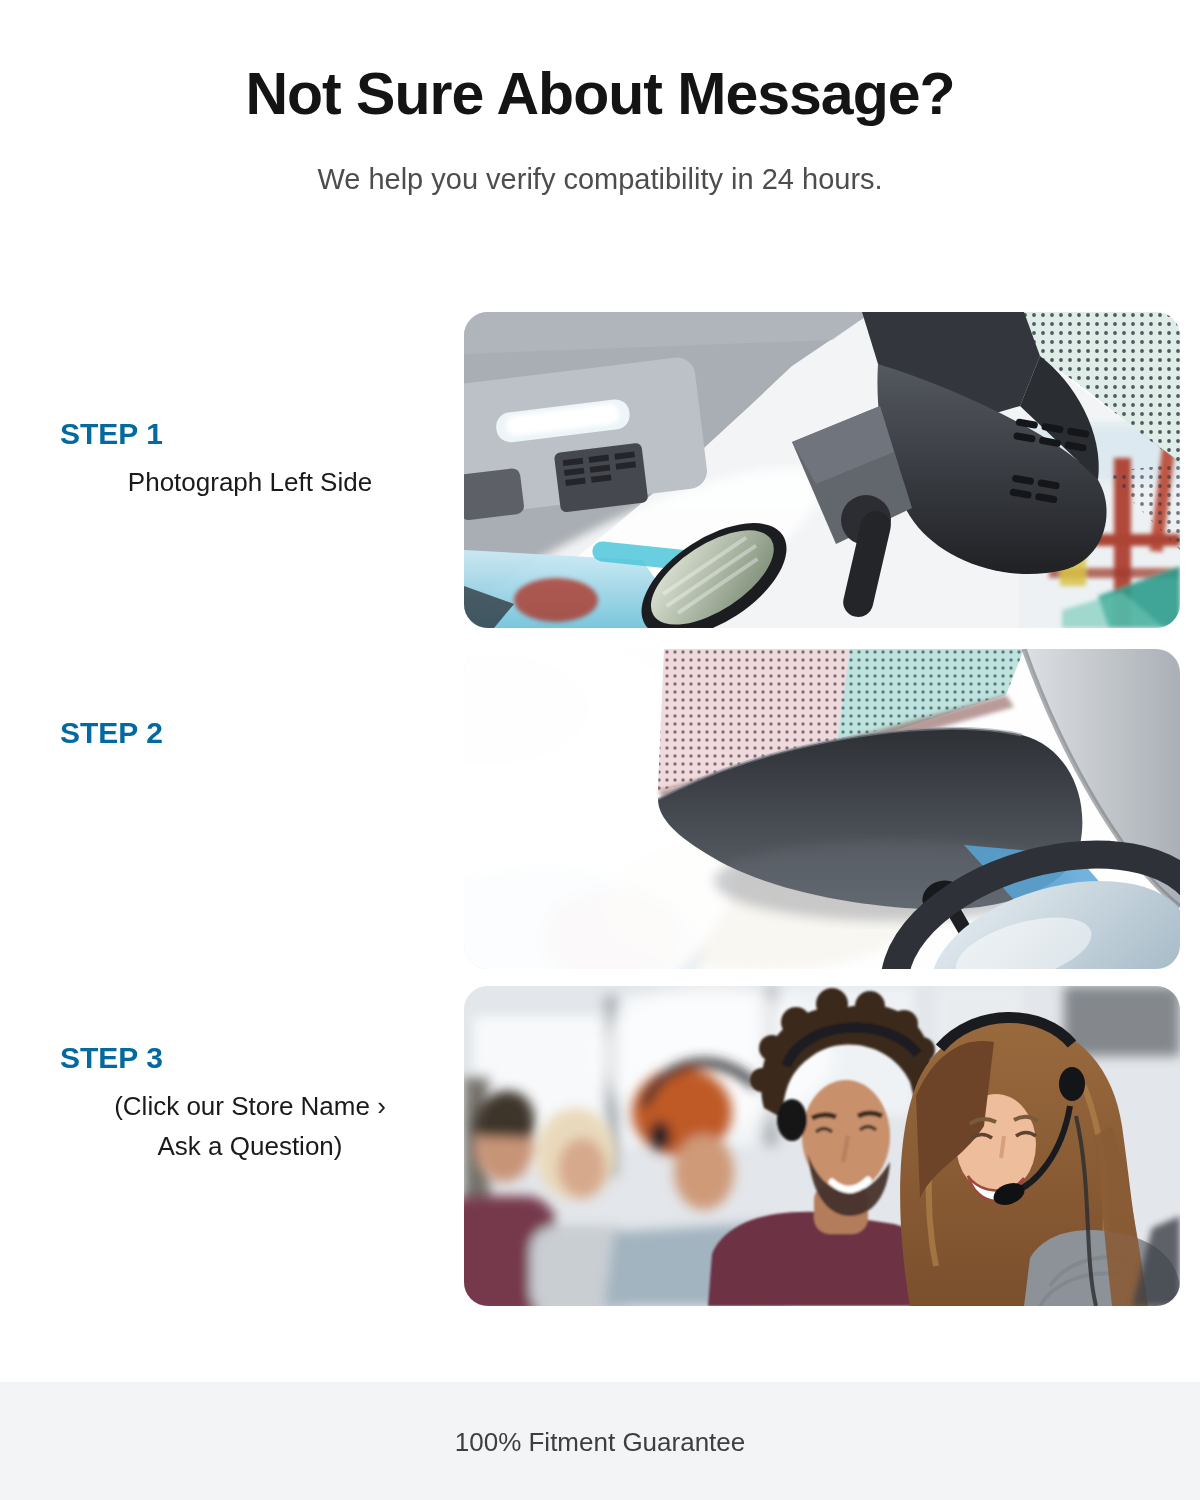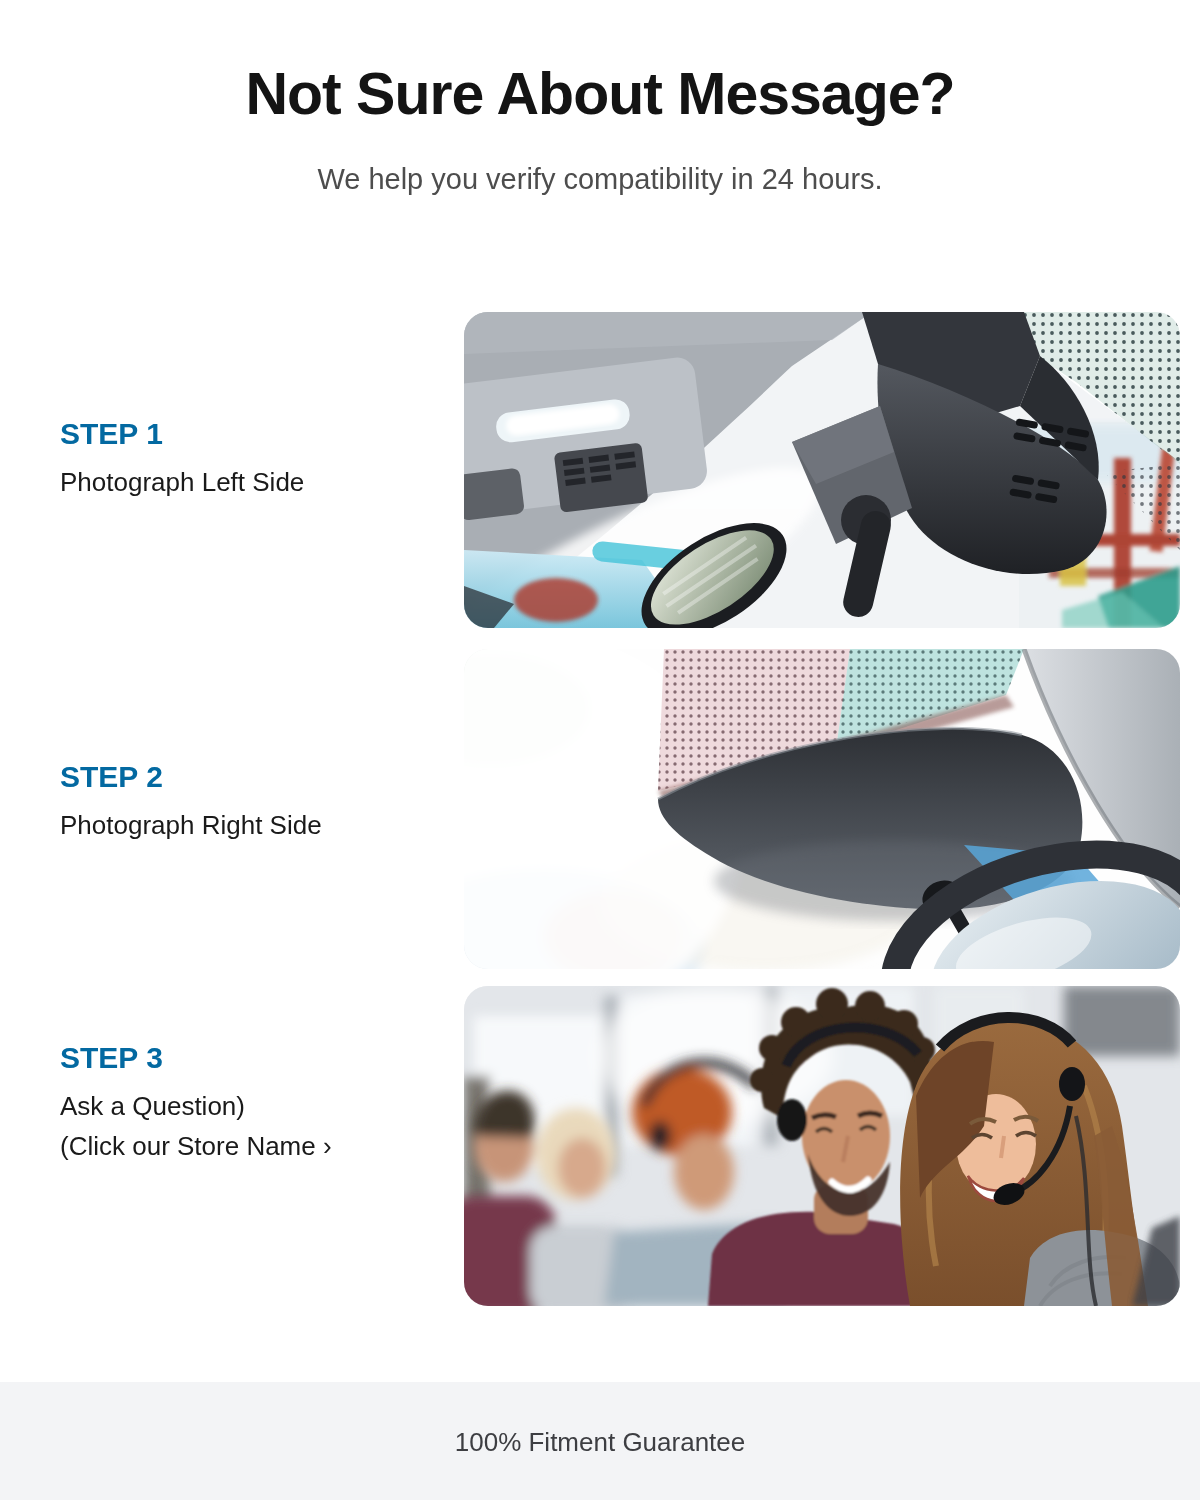--- a/index.html
+++ b/index.html
@@ -13,24 +13,24 @@
     position:absolute; top:60px; left:0; width:100%; margin:0;
     text-align:center; font-size:59px; font-weight:800; color:#141414; letter-spacing:-1px;
   }
   .subtitle {
     position:absolute; top:163px; left:0; width:100%; margin:0;
     text-align:center; font-size:29px; font-weight:400; color:#4d4d4d;
   }
 
   .label { position:absolute; left:60px; width:380px; }
   #label1 { top:418px; }
-  #label2 { top:761px; }
+  #label2 { top:717px; }
   #label3 { top:1042px; }
   .step-h { margin:0 0 12px 0; font-size:30px; line-height:32px; font-weight:700; color:#0369a1; }
-  .step-d { margin:0; font-size:26px; line-height:40px; font-weight:400; color:#1a1a1a; white-space:nowrap; }
+  .step-d { margin:0; font-size:26px; line-height:40px; font-weight:400; color:#1a1a1a; white-space:nowrap;text-align:center; }
 
   .photo {
     position:absolute; left:424px; width:716px;
     border-radius:24px; overflow:hidden; background:#eceef0;
   }
   #photo1 { top:296px; height:316px; }
   #photo2 { top:633px; height:320px; }
   #photo3 { top:970px; height:320px; }
   svg.ph { display:block; width:100%; height:100%; }
 
@@ -147,21 +147,20 @@
           <line x1="200" y1="252" x2="300" y2="250"></line>
           <line x1="196" y1="264" x2="304" y2="262"></line>
           <line x1="202" y1="276" x2="298" y2="274"></line>
         </g>
       </g>
     </svg>
   </figure>
 
   <div class="label" id="label2">
     <h2 class="step-h">STEP 2</h2>
-    <p class="step-d">Photograph Right Side</p>
   </div>
   <figure class="photo" id="photo2">
     <svg class="ph" viewBox="0 0 716 320" preserveAspectRatio="none" role="img" aria-label="car-ceiling-mirror-right-side-photo">
       <defs>
         <pattern id="frit2" patternUnits="userSpaceOnUse" width="8" height="8">
           <circle cx="3" cy="3" r="1.7" fill="#4a4046"></circle>
         </pattern>
         <linearGradient id="hous2" x1="0" y1="0" x2="0" y2="1">
           <stop offset="0" stop-color="#2d3035"></stop>
             <stop offset="1" stop-color="#60666e"></stop>
@@ -204,22 +203,22 @@
       <g transform="rotate(-16 580 300)">
         <ellipse cx="585" cy="306" rx="160" ry="92" fill="none" stroke="#2e3137" stroke-width="28"></ellipse>
         <ellipse cx="592" cy="314" rx="132" ry="72" fill="url(#mirg2)"></ellipse>
         <ellipse cx="560" cy="296" rx="70" ry="28" fill="#ffffff" opacity=".5"></ellipse>
       </g>
     </svg>
   </figure>
 
   <div class="label" id="label3">
     <h2 class="step-h">STEP 3</h2>
+    <p class="step-d">(Click our Store Name  ›</p>
     <p class="step-d">Ask a Question)</p>
-    <p class="step-d">(Click our Store Name  ›</p>
   </div>
   <figure class="photo" id="photo3">
     <svg class="ph" viewBox="0 0 716 320" preserveAspectRatio="none" role="img" aria-label="customer-support-team-photo">
       <defs>
         <linearGradient id="hairE" x1="0" y1="0" x2="0" y2="1">
           <stop offset="0" stop-color="#9a6a3e"></stop>
             <stop offset="1" stop-color="#7a4f2c"></stop>
         </linearGradient>
         <filter id="c_bl1">
             <feGaussianBlur stdDeviation="1"></feGaussianBlur>

